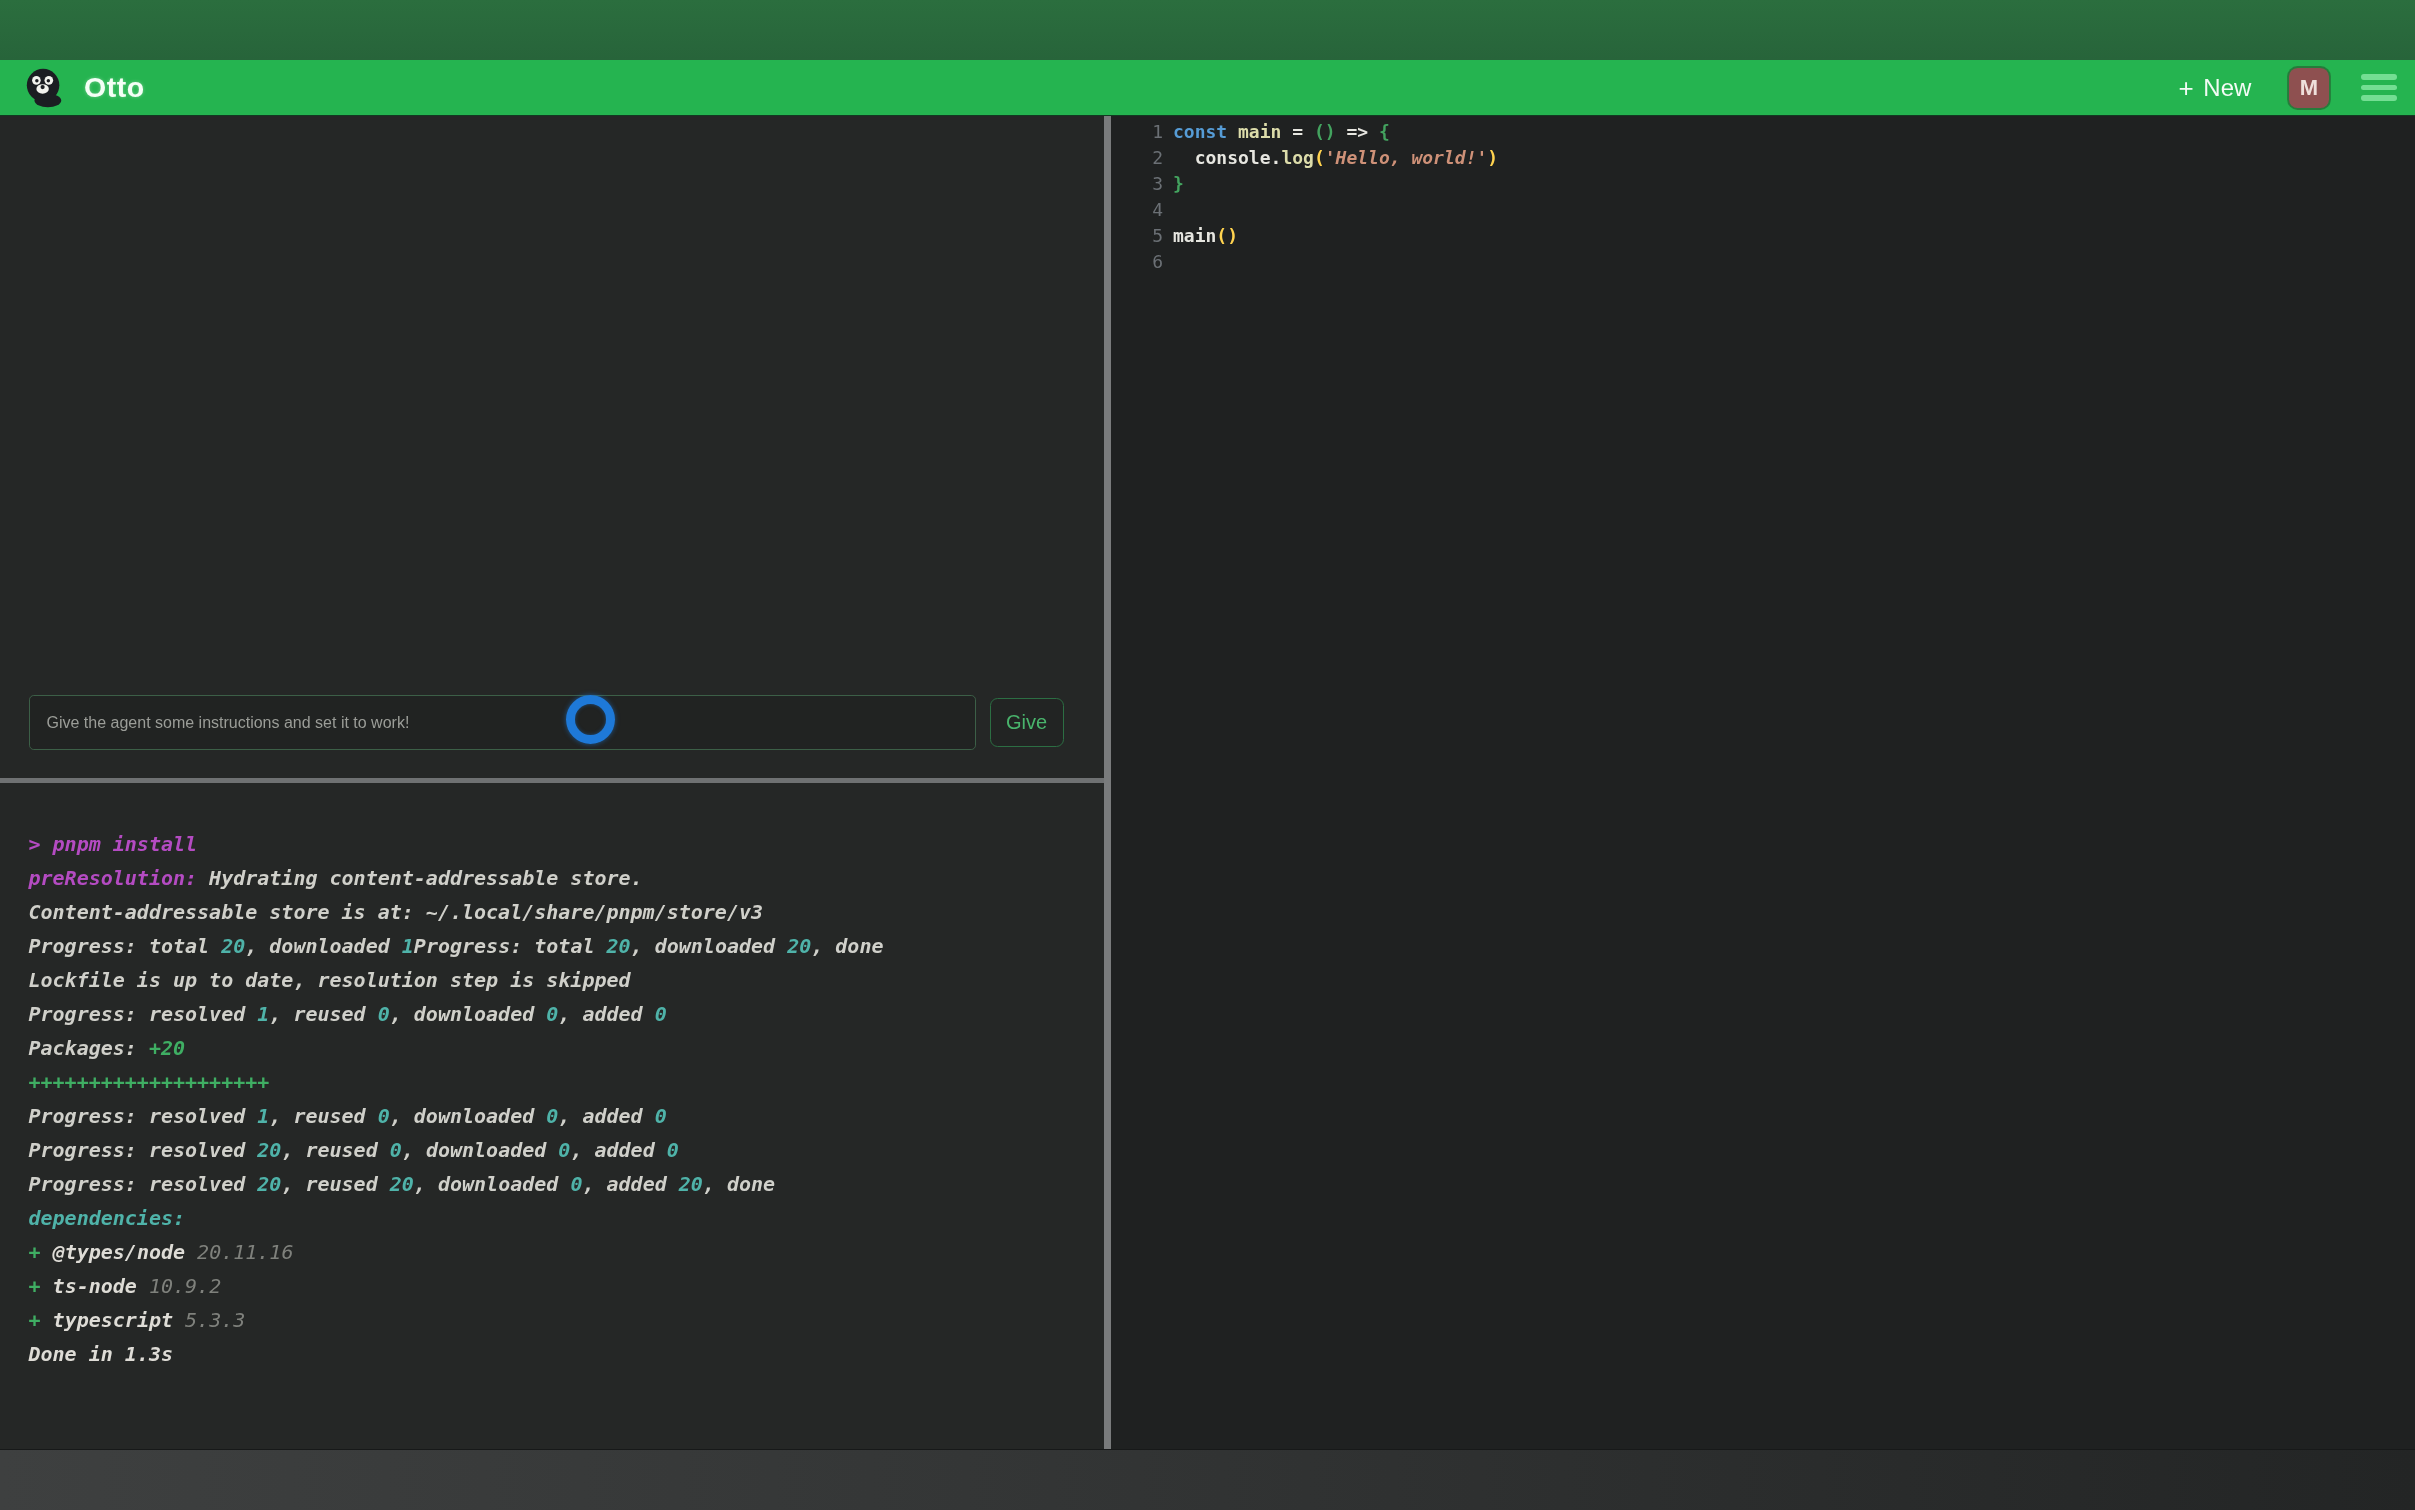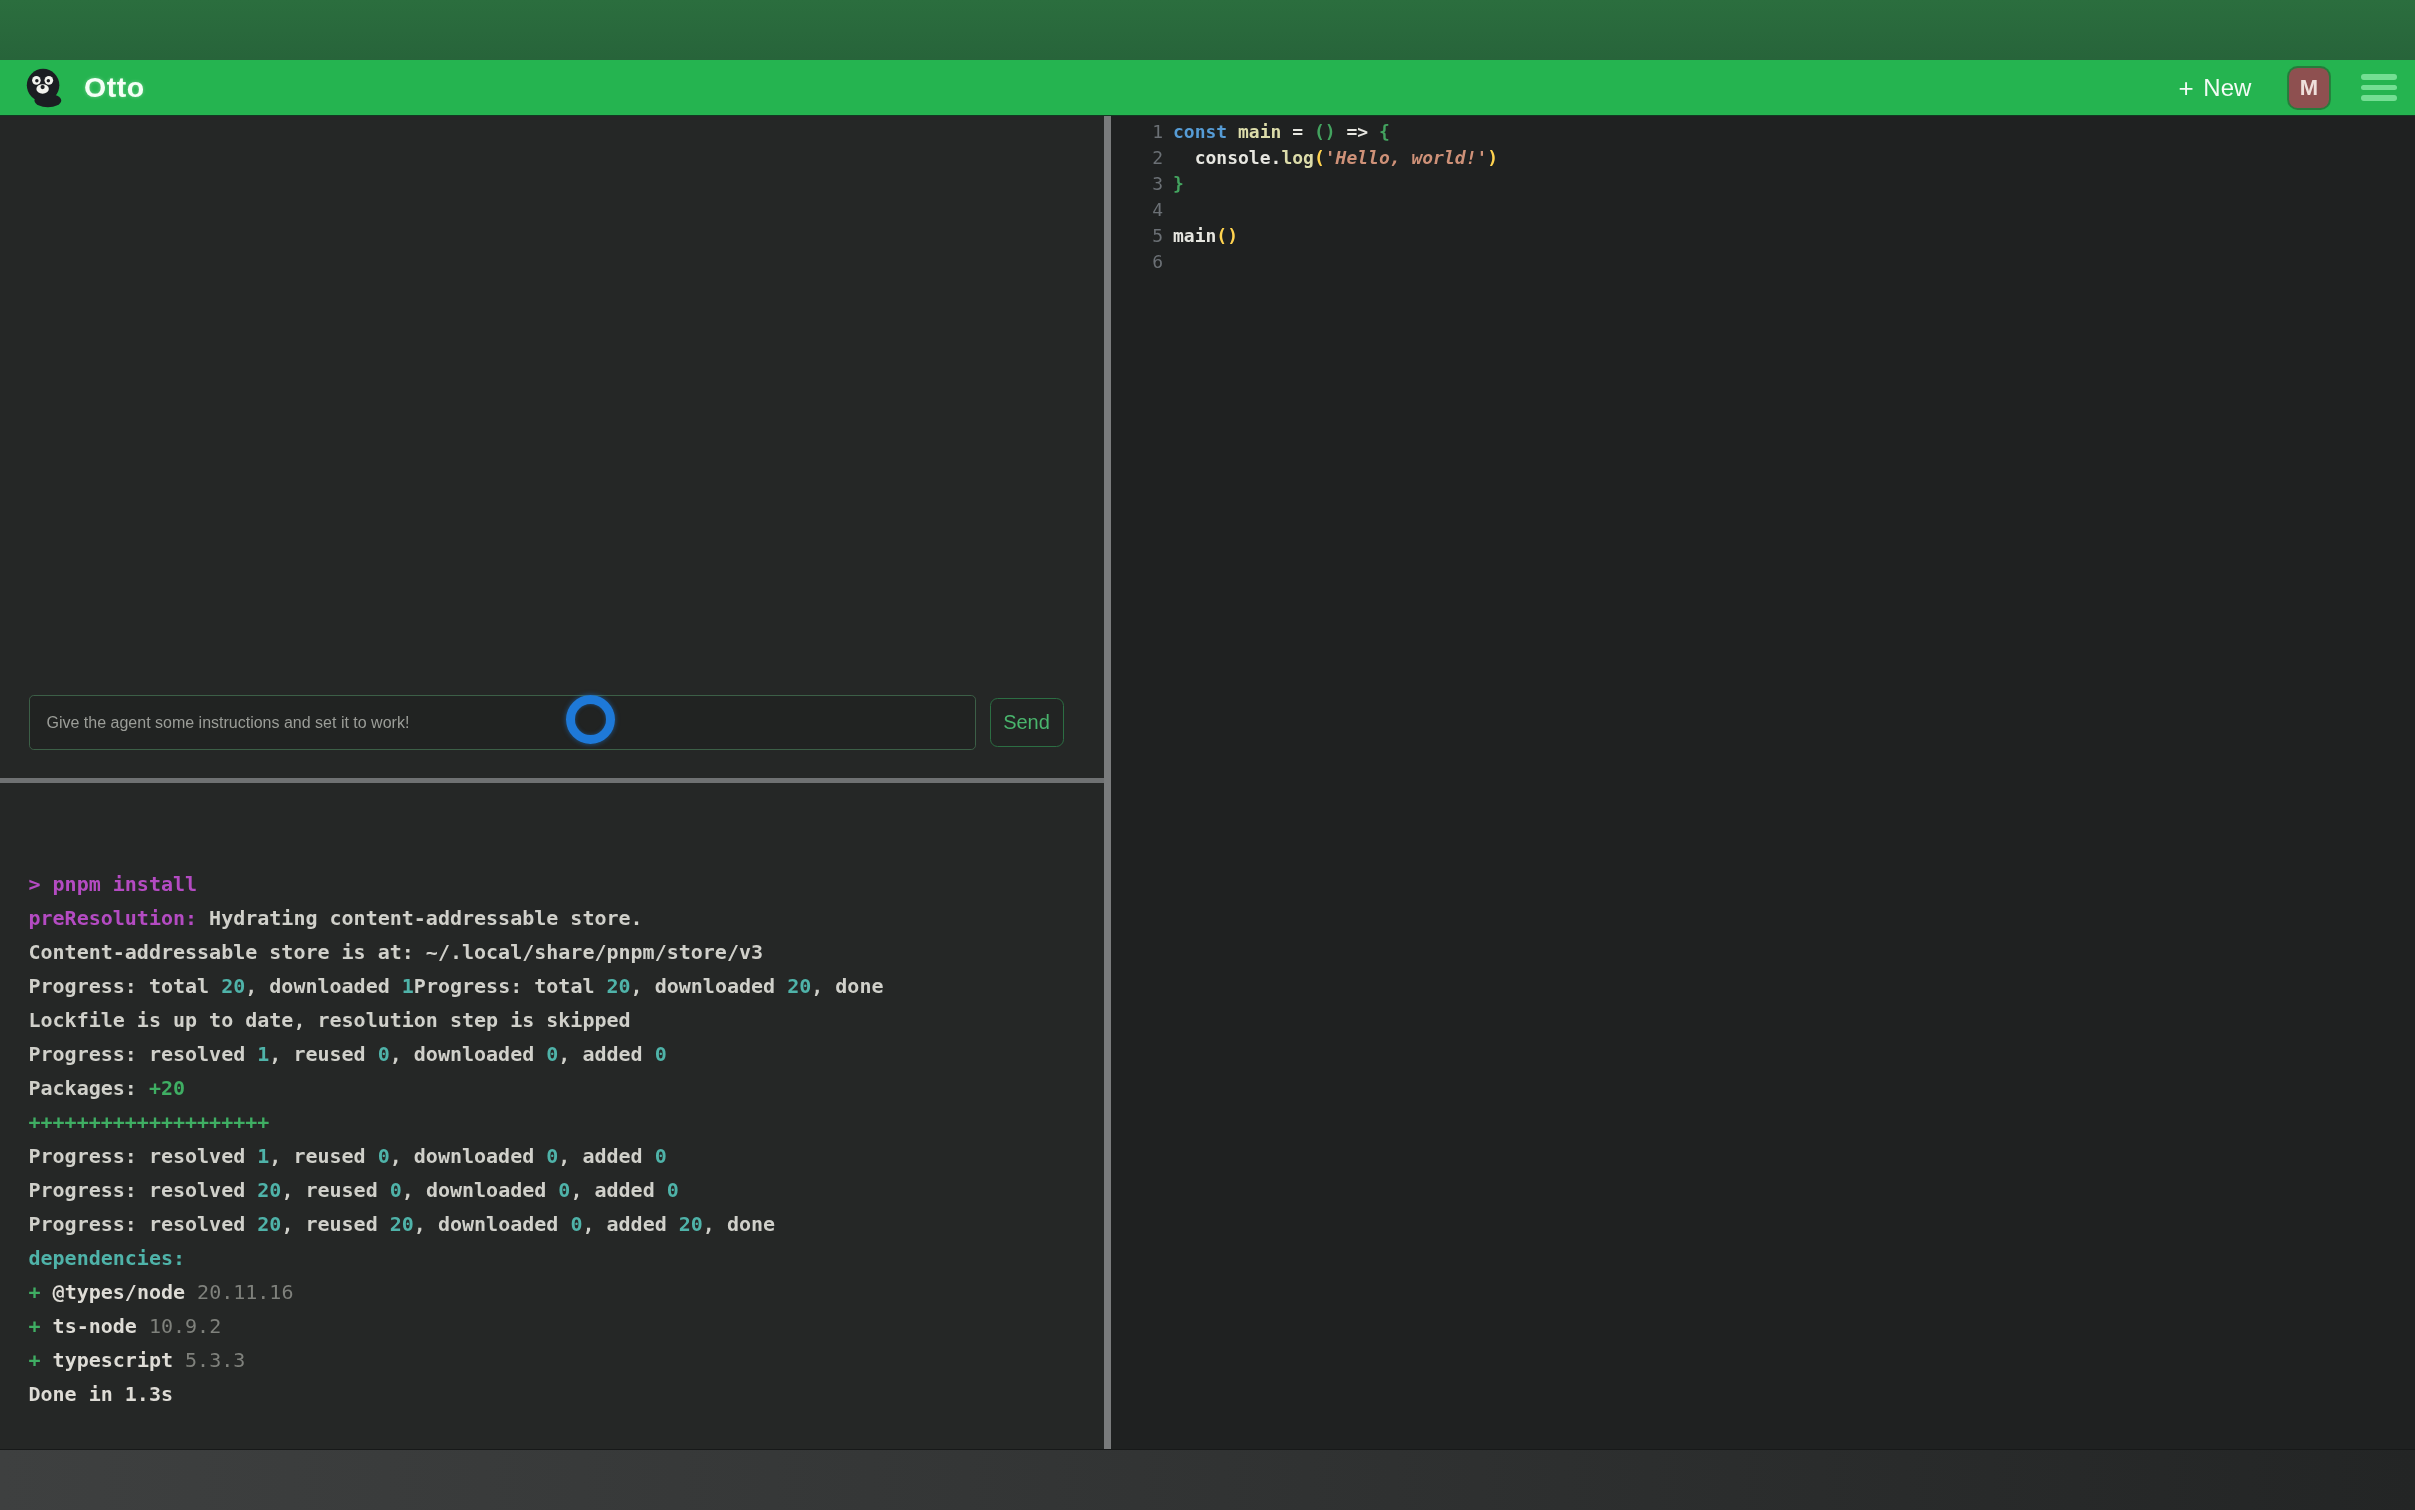--- a/index.html
+++ b/index.html
@@ -41,24 +41,24 @@
   .chat-input{flex:1;height:55px;background:#212322;border:1.9px solid #3c5f47;border-radius:4.8px;
     color:#d8d8d2;font-size:16px;font-family:"Liberation Sans",sans-serif;
     padding:0 17px;box-sizing:border-box;outline:none;}
   .chat-input::placeholder{color:#9b9d98;}
   .send-btn{width:74px;height:49px;background:#222423;border:1.9px solid #2c6e43;border-radius:7.6px;
     color:#49b46c;font-size:20px;font-family:inherit;cursor:pointer;}
   .click-ring{position:absolute;left:566px;top:579px;width:31px;height:31px;border-radius:50%;
     border:9.5px solid var(--ring-blue,#1e79d8);box-sizing:content-box;
     box-shadow:0 0 5.7px rgba(30,121,216,.6), inset 0 0 3.8px rgba(30,121,216,.5);pointer-events:none;}
   
-  .terminal{position:absolute;left:0;top:667px;width:1244px;height:666px;
+  .terminal{position:absolute;left:0;top:627px;width:1244px;height:666px;
     padding:84px 19px 0 28.5px;box-sizing:border-box;
     font-family:"DejaVu Sans Mono",monospace;font-size:20px;font-weight:700;line-height:34px;
-    color:#d0d0ca;white-space:pre;overflow:hidden;}
+    color:#d0d0ca;white-space:pre;overflow:hidden;font-style:italic;}
   .tm-line{height:34px;}
   
   .terminal .tk-pl{color:#d0d0ca;}
   .terminal .tk-magenta{color:var(--magenta,#b44bc2);}
   .terminal .tk-num{color:var(--teal,#4fb3a9);}
   .terminal .tk-green{color:var(--plus-green,#3fae63);}
   .terminal .tk-cyan{color:var(--teal,#4fb3a9);text-align:right;}
   .terminal .tk-pkg{color:#dedcd6;}
   .terminal .tk-dim{color:#7f817c;font-weight:400;}
   
@@ -112,21 +112,21 @@
         <span class="bar"></span>
       </button>
     </div>
   </div>
 
   <div class="content">
 
     <div class="left-panel">
       <div class="input-row">
         <input class="chat-input" type="text" placeholder="Give the agent some instructions and set it to work!" style="">
-        <button class="send-btn">Send</button>
+        <button class="send-btn">Give</button>
       </div>
       <div class="click-ring"></div>
       <div class="h-divider"></div>
       <div class="terminal"><div class="tm-line"><span class="tk-magenta">&gt; pnpm install</span></div><div class="tm-line"><span class="tk-magenta">preResolution:</span><span class="tk-pl"> Hydrating content-addressable store.</span></div><div class="tm-line"><span class="tk-pl">Content-addressable store is at: ~/.local/share/pnpm/store/v3</span></div><div class="tm-line"><span class="tk-pl">Progress: total </span><span class="tk-num">20</span><span class="tk-pl">, downloaded </span><span class="tk-num">1</span><span class="tk-pl">Progress: total </span><span class="tk-num">20</span><span class="tk-pl">, downloaded </span><span class="tk-num">20</span><span class="tk-pl">, done</span></div><div class="tm-line"><span class="tk-pl">Lockfile is up to date, resolution step is skipped</span></div><div class="tm-line"><span class="tk-pl">Progress: resolved </span><span class="tk-num">1</span><span class="tk-pl">, reused </span><span class="tk-num">0</span><span class="tk-pl">, downloaded </span><span class="tk-num">0</span><span class="tk-pl">, added </span><span class="tk-num">0</span></div><div class="tm-line"><span class="tk-pl">Packages: </span><span class="tk-green">+20</span></div><div class="tm-line"><span class="tk-green">++++++++++++++++++++</span></div><div class="tm-line"><span class="tk-pl">Progress: resolved </span><span class="tk-num">1</span><span class="tk-pl">, reused </span><span class="tk-num">0</span><span class="tk-pl">, downloaded </span><span class="tk-num">0</span><span class="tk-pl">, added </span><span class="tk-num">0</span></div><div class="tm-line"><span class="tk-pl">Progress: resolved </span><span class="tk-num">20</span><span class="tk-pl">, reused </span><span class="tk-num">0</span><span class="tk-pl">, downloaded </span><span class="tk-num">0</span><span class="tk-pl">, added </span><span class="tk-num">0</span></div><div class="tm-line"><span class="tk-pl">Progress: resolved </span><span class="tk-num">20</span><span class="tk-pl">, reused </span><span class="tk-num">20</span><span class="tk-pl">, downloaded </span><span class="tk-num">0</span><span class="tk-pl">, added </span><span class="tk-num">20</span><span class="tk-pl">, done</span></div><div class="tm-line"><span class="tk-cyan">dependencies:</span></div><div class="tm-line"><span class="tk-green">+</span><span class="tk-pkg"> @types/node </span><span class="tk-dim">20.11.16</span></div><div class="tm-line"><span class="tk-green">+</span><span class="tk-pkg"> ts-node </span><span class="tk-dim">10.9.2</span></div><div class="tm-line"><span class="tk-green">+</span><span class="tk-pkg"> typescript </span><span class="tk-dim">5.3.3</span></div><div class="tm-line"><span class="tk-pkg">Done in 1.3s</span></div></div>
     </div>
 
     <div class="v-divider"></div>
 
     <div class="right-panel">
       <div class="editor"><div class="ed-line"><span class="ed-num">1</span><span class="ed-code"><span class="tk-kw">const</span><span class="tk-fn"> main</span><span class="tk-pl"> = </span><span class="tk-bg">()</span><span class="tk-pl"> =&gt; </span><span class="tk-bg">{</span></span></div><div class="ed-line"><span class="ed-num">2</span><span class="ed-code"><span class="tk-pl">  console</span><span class="tk-pl">.</span><span class="tk-fn">log</span><span class="tk-by">(</span><span class="tk-str">'Hello, world!'</span><span class="tk-by">)</span></span></div><div class="ed-line"><span class="ed-num">3</span><span class="ed-code"><span class="tk-bg">}</span></span></div><div class="ed-line"><span class="ed-num">4</span><span class="ed-code">&nbsp;</span></div><div class="ed-line"><span class="ed-num">5</span><span class="ed-code"><span class="tk-pl">main</span><span class="tk-by">()</span></span></div><div class="ed-line"><span class="ed-num">6</span><span class="ed-code">&nbsp;</span></div></div>

